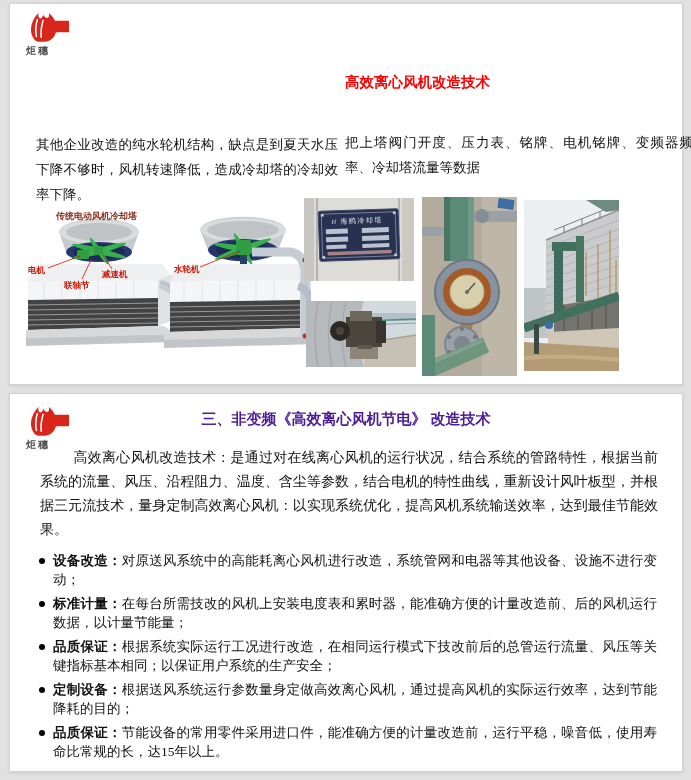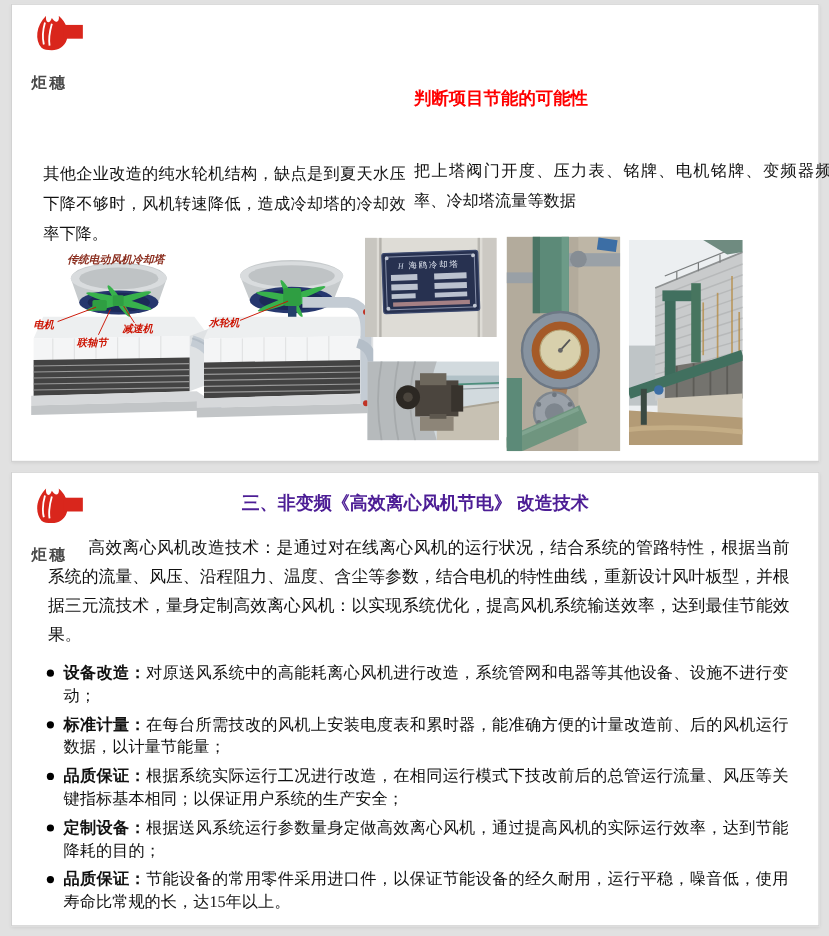--- a/index.html
+++ b/index.html
@@ -24,22 +24,22 @@
   
   .logo { position:absolute; left:16px; width:52px; text-align:left; }
   .slide1 .logo { top:6px; }
   .slide2 .logo { top:10px; }
   .logo svg { width:44px; height:33px; display:block; }
   .lg-flame { fill:#d9261c; }
   .lg-cut  { fill:none; stroke:#ffffff; stroke-width:1.6; }
   .lg-rect { fill:#d9261c; }
   .logo-text {
     font-family:Liberation Sans, sans-serif;
-    font-weight:bold; font-size:13px; color:#4a4a4a;
-    letter-spacing:2px; margin-top:17px;
+    font-weight:bold; font-size:10px; color:#4a4a4a;
+    letter-spacing:2px; margin-top:1px;
   }
 
   
   .s1-title {
     position:absolute; left:335px; top:46px; width:340px;
     font-family:"Liberation Sans", sans-serif;
     font-weight:bold; font-size:14.5px; color:#000;
   }
   .s1-subtitle {
     position:absolute; left:335px; top:69px; width:340px;
@@ -53,21 +53,21 @@
   .s1-desc {
     position:absolute; left:335px; top:126px; width:348px;
     font-size:13.5px; line-height:25px; text-align:justify;
   }
   .s1-leftpara {
     position:absolute; left:26px; top:128px; width:302px;
     font-size:13.5px; line-height:25px; text-align:justify;
   }
 
   
-  .diagram { position:absolute; left:16px; top:202px; width:285px; height:178px;font-style:italic; }
+  .diagram { position:absolute; left:16px; top:202px; width:285px; height:178px; }
   .diagram svg { width:100%; height:100%; display:block; }
   .dg-label { font-family:"Liberation Sans", sans-serif; font-size:8.5px; font-weight:bold; fill:#cc1403; }
   .dg-caption { font-family:"Liberation Sans", sans-serif; font-size:9px; font-weight:bold; fill:#8b2e1f; }
   .dg-line { stroke:#cc1403; stroke-width:0.8; fill:none; }
 
   
   .photo { position:absolute; overflow:hidden; }
   .photo svg { width:100%; height:100%; display:block; }
   .photo-nameplate { left:294px; top:194px; width:110px; height:83px; }
   .photo-motor     { left:296px; top:297px; width:110px; height:66px; }
@@ -108,21 +108,21 @@
   <div class="logo">
     <svg viewBox="0 0 46 34" aria-hidden="true">
       <path class="lg-flame" d="M9,31 C3,24 4,12 13,3 C12,9 16,11 18,5 C21,10 25,9 24,3 C31,9 33,17 31,24 C29,30 24,33 18,33 C14,33 11,33 9,31 Z"></path>
       <path class="lg-cut" d="M12,9 C10,16 9.5,22 11,28"></path>
       <path class="lg-cut" d="M18,10 C16,17 15,23 16,29"></path>
       <rect class="lg-rect" x="28" y="11" width="17" height="12"></rect>
     </svg>
     <div class="logo-text">炬穗</div>
   </div>
 
-  <div class="s1-subtitle">判断项目节能的可能性</div>
+  <div class="s1-subtitle">高效离心风机改造技术</div>
   <div class="s1-desc">把上塔阀门开度、压力表、铭牌、电机铭牌、变频器频率、冷却塔流量等数据</div>
   <div class="s1-leftpara">其他企业改造的纯水轮机结构，缺点是到夏天水压下降不够时，风机转速降低，造成冷却塔的冷却效率下降。</div>
 
   <div class="diagram">
     <svg viewBox="0 0 285 178">
 
       <g transform="translate(8,22)">
         <path d="M25,4 A40,13 0 0 1 105,4 L98,24 A33,10 0 0 1 32,24 Z" fill="#c7cbcd"></path>
         <ellipse cx="65" cy="4" rx="40" ry="12" fill="#d9dcde"></ellipse>
         <ellipse cx="65" cy="4" rx="33" ry="9" fill="#bfc3c5"></ellipse>
@@ -372,16 +372,16 @@
     <li>
       <span class="term">标准计量：</span><span class="text">在每台所需技改的风机上安装电度表和累时器，能准确方便的计量改造前、后的风机运行数据，以计量节能量；</span>
     </li>
     <li>
       <span class="term">品质保证：</span><span class="text">根据系统实际运行工况进行改造，在相同运行模式下技改前后的总管运行流量、风压等关键指标基本相同；以保证用户系统的生产安全；</span>
     </li>
     <li>
       <span class="term">定制设备：</span><span class="text">根据送风系统运行参数量身定做高效离心风机，通过提高风机的实际运行效率，达到节能降耗的目的；</span>
     </li>
     <li>
-      <span class="term">品质保证：</span><span class="text">节能设备的常用零件采用进口件，以保证节能设备的经久耐用，运行平稳，噪音低，使用寿命比常规的长，达15年以上。</span>
+      <span class="term">品质保证：</span><span class="text">节能设备的常用零件采用进口件，能准确方便的计量改造前，运行平稳，噪音低，使用寿命比常规的长，达15年以上。</span>
     </li>
   </ul>
 </section>
 
 </body></html>

